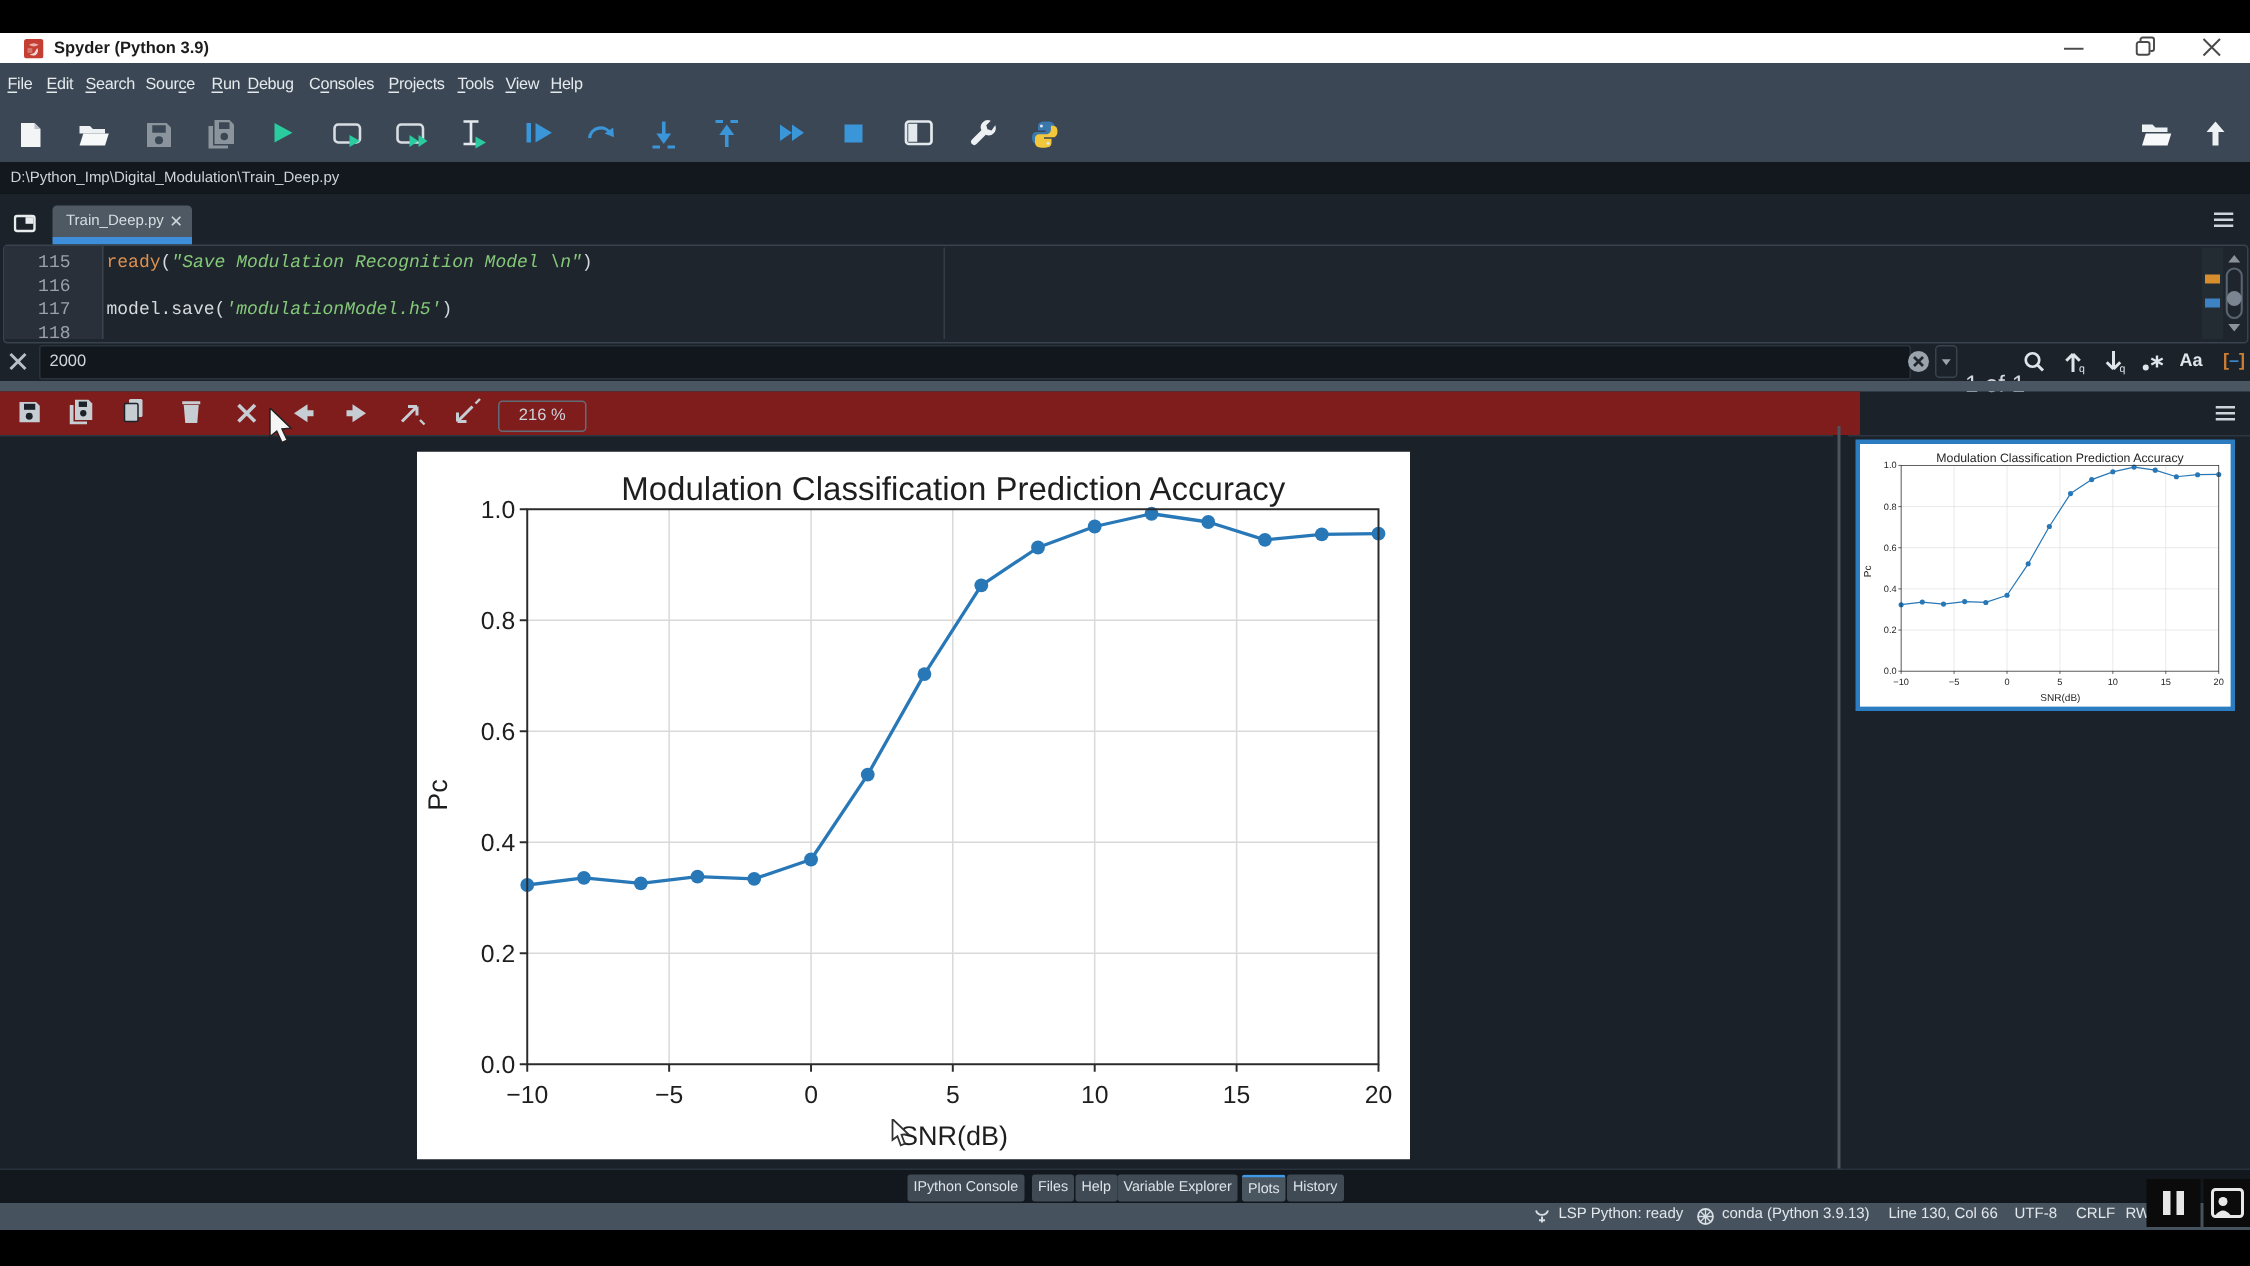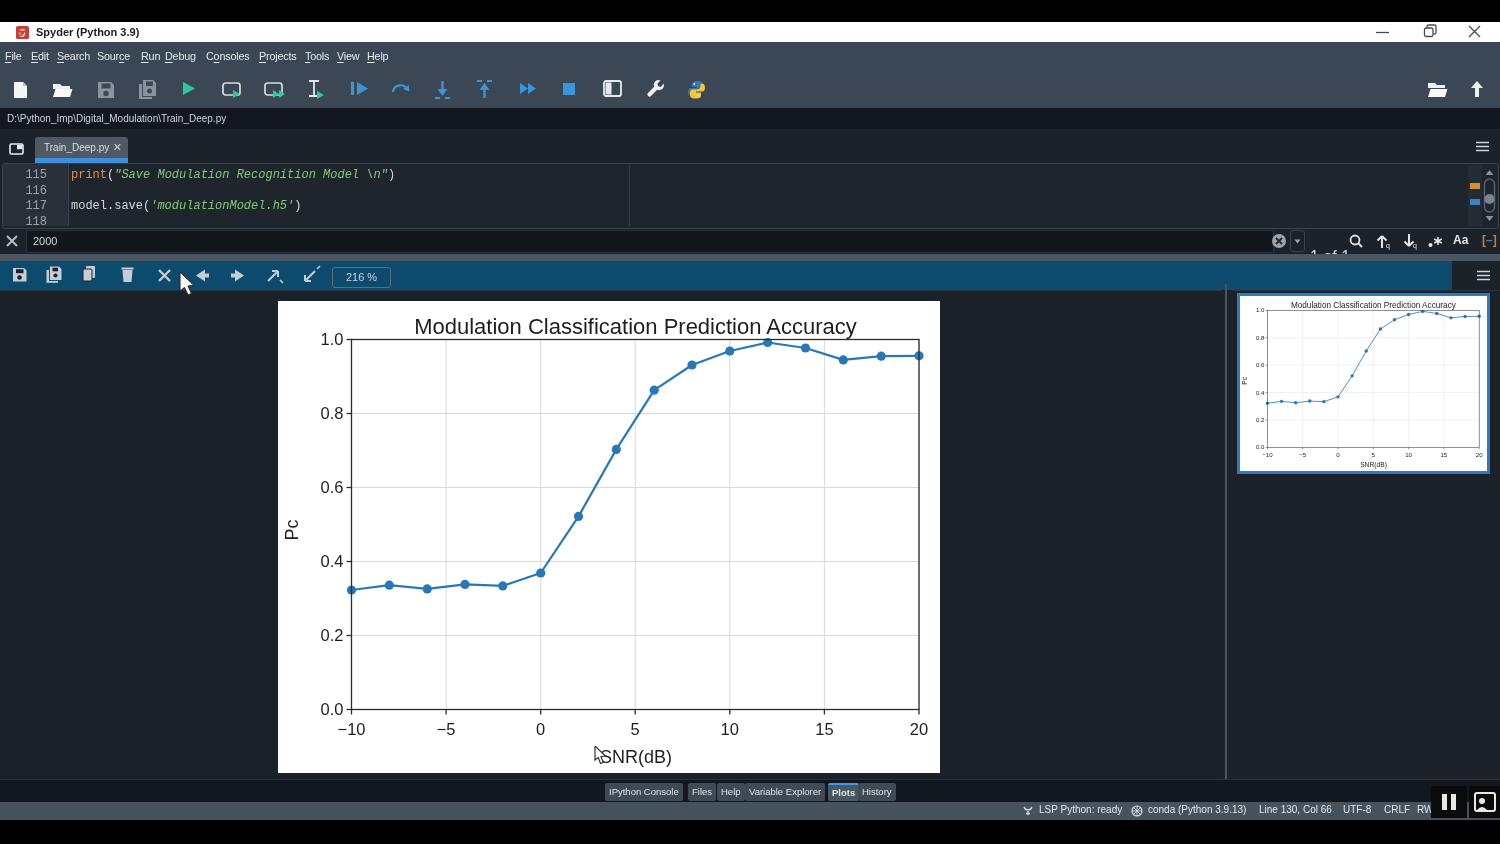--- a/index.html
+++ b/index.html
@@ -32,35 +32,35 @@
          color:#d5d9de;white-space:pre;}
   .kw{color:#de9050;} .str{color:#84c878;font-style:italic;}
   #guide{left:626px;top:1px;width:1px;height:61px;background:#323d47;}
   
   #findbar{left:0;top:99px;width:1404px;height:26px;text-decoration:underline;}
   #findinput{left:26px;top:2px;width:1246px;height:21px;background:#11171d;border:1px solid #2a333c;border-radius:2px;}
   #findinput span{position:absolute;left:6px;top:4px;font-size:11px;color:#ced4da;}
   
   #split1{left:0;top:125px;width:1500px;height:7px;background:#4b5663;}
   
-  #ptools{left:0;top:132px;width:1452px;height:29px;background:#0c4a6e;}
+  #ptools{left:0;top:132px;width:1240px;height:29px;background:#7f1d1d;}
   #zoombox{position:absolute;left:332px;top:6px;width:57px;height:19px;border:1px solid #626c76;
            border-radius:3px;color:#ccd3d9;font-size:11px;text-align:center;line-height:19px;}
   
   #plotarea{left:0;top:161px;width:1222px;height:490px;background:#1a2128;border-top:1px solid #2c3540;}
   #vsplit{left:1225px;top:155px;width:2px;height:503px;background:#4a5560;}
   #thumbpanel{left:1232px;top:161px;width:268px;height:490px;background:#1b2229;border-top:1px solid #2c3540;}
   #figure{left:278px;top:10px;width:662px;height:472px;}
   #thumb{left:5px;top:2px;width:253px;height:181px;background:#2b7cc0;}
   #thumbwhite{left:3px;top:3px;width:247px;height:175px;background:#fff;}
   
   #bottabs{left:0;top:780px;width:1500px;height:22px;background:#12181e;text-align:right;}
   .btab{position:absolute;top:3px;height:18px;background:#3f4a54;border-radius:2px;
         font-size:9.5px;color:#dde3e8;line-height:18px;padding:0 4px;}
-  .btab.active{background:#49565f;border-top:2px solid #3f98e8;height:16px;line-height:15px;font-weight:bold;}
+  .btab.active{background:#49565f;border-top:2px solid #3f98e8;height:16px;line-height:15px;}
   
   #statusbar{left:0;top:802px;width:1500px;height:18px;background:#46525d;color:#e2e7ec;font-size:10px;}
   .sitem{position:absolute;top:2px;}
   #blackbottom{left:0;top:820px;width:1500px;height:24px;background:#000;}
 </style>
 </head>
 <body>
 <div class="abs" id="titlebar">
   <svg class="abs" style="left:16px;top:4px" width="13" height="13" viewBox="0 0 14 14">
     <rect x="0" y="0" width="14" height="14" rx="2" fill="#c43e33"></rect>
@@ -203,21 +203,21 @@
       <span class="lbl">Train_Deep.py</span>
       <span class="x">✕</span>
     </div>
   <div class="abs" id="tabline"></div>
   <div class="abs" id="editor">
     <div class="abs" id="gutter"></div>
     <span class="lnum" style="left:0;top:4px">115</span>
     <span class="lnum" style="left:0;top:19.5px">116</span>
     <span class="lnum" style="left:0;top:35px">117</span>
     <span class="lnum" style="left:0;top:50.5px">118</span>
-    <span class="cline" style="top:4px"><span class="kw">print</span>(<span class="str">"Save Modulation Recognition Model \n"</span>)</span>
+    <span class="cline" style="top:4px"><span class="kw">ready</span>(<span class="str">"Save Modulation Recognition Model \n"</span>)</span>
     <span class="cline" style="top:35px">model.save(<span class="str">'modulationModel.h5'</span>)</span>
     <div class="abs" id="guide"></div>
 
     <div class="abs" style="left:1465px;top:1px;width:14px;height:61px;background:#232b33;"></div>
     <div class="abs" style="left:1467px;top:19px;width:10px;height:6px;background:#d98e2e;"></div>
     <div class="abs" style="left:1467px;top:35px;width:10px;height:6px;background:#3d82c4;"></div>
     <div class="abs" style="left:1479px;top:1px;width:15px;height:61px;background:#1e252c;">
       <svg width="15" height="61" viewBox="0 0 15 61">
         <path d="M3.5 10 l4 -5 4 5 z" fill="#8a939c"></path>
         <path d="M3.5 51 l4 5 4 -5 z" fill="#8a939c"></path>

